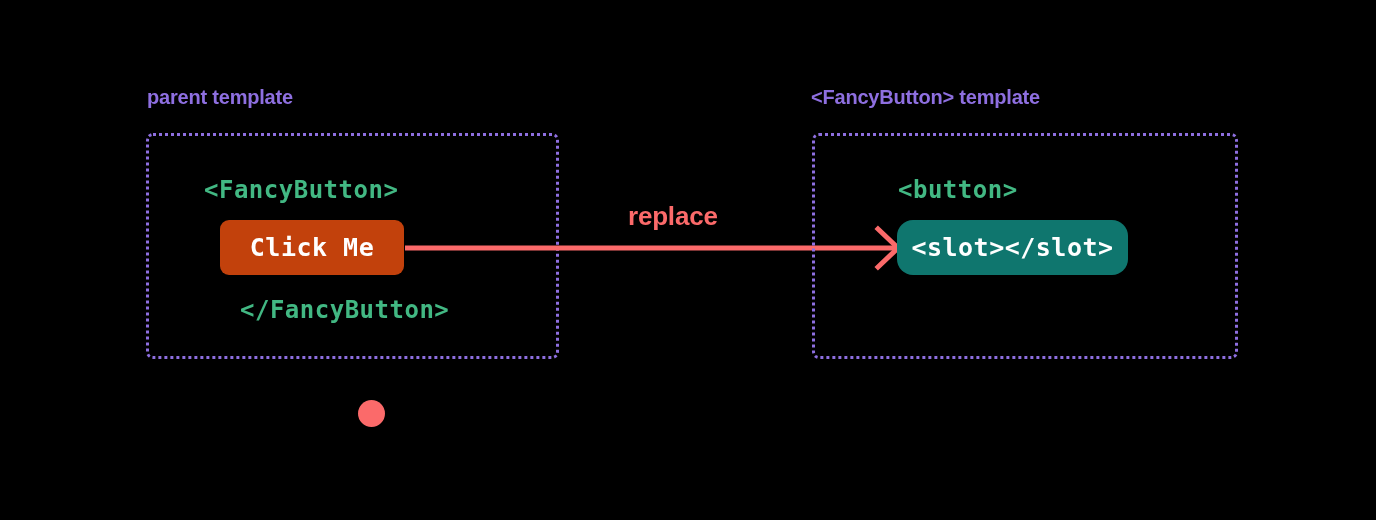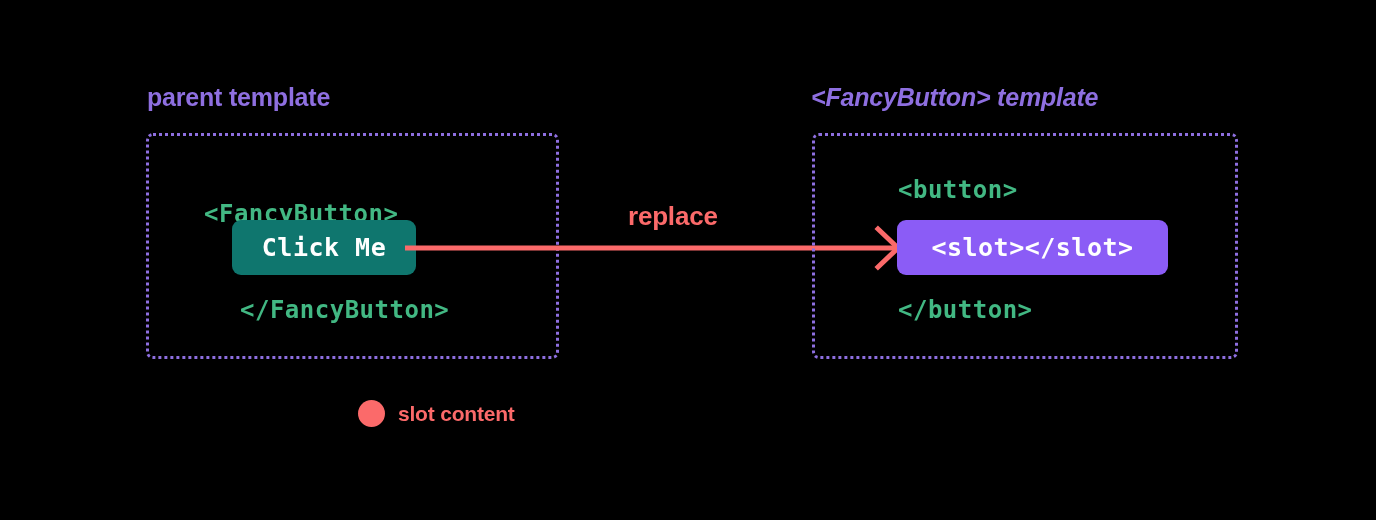--- a/index.html
+++ b/index.html
@@ -19,28 +19,28 @@
   #diagram {
     position: absolute;
     inset: 0;
   }
 
   
   .panel-heading {
     position: absolute;
     font-family: "Liberation Sans", sans-serif;
     font-weight: bold;
-    font-size: 25px;
+    font-size: 20px;
     line-height: 26px;
     letter-spacing: -0.2px;
     color: #8E6FE0;
     white-space: nowrap;
   }
   #heading-parent   { left: 147px; top: 84px; }
-  #heading-fancy    { left: 811px; top: 84px; font-style: italic; }
+  #heading-fancy    { left: 811px; top: 84px; }
 
   
   .panel-box {
     position: absolute;
     border: 3px dotted #8E6FE0;
     border-radius: 7px;
     box-sizing: border-box;
   }
   #panel-parent { left: 146px; top: 133px; width: 413px; height: 226px; }
   #panel-fancy  { left: 812px; top: 133px; width: 426px; height: 226px; }
@@ -49,21 +49,21 @@
   .code-tag {
     position: absolute;
     font-family: "DejaVu Sans Mono", "Liberation Mono", monospace;
     font-weight: bold;
     font-size: 24px;
     line-height: 28px;
     color: #42B883;
     white-space: nowrap;
     letter-spacing: 0.5px;
   }
-  #parent-open   { left: 204px; top: 176px; margin-top: 24px; }
+  #parent-open   { left: 204px; top: 176px; }
   #parent-close  { left: 204px; top: 296px; margin-left: 36px; }
   #fancy-open    { left: 898px; top: 176px; text-align: center; }
   #fancy-close   { left: 898px; top: 296px; }
 
   
   .chip {
     position: absolute;
     display: flex;
     align-items: center;
     justify-content: center;
@@ -71,26 +71,26 @@
     font-family: "DejaVu Sans Mono", "Liberation Mono", monospace;
     font-weight: bold;
     font-size: 25px;
     color: #FFFFFF;
     letter-spacing: 0.5px;
     white-space: nowrap;
     box-sizing: border-box;
   }
   #chip-click-me {
     left: 220px; top: 220px; width: 184px; height: 55px;
-    background: #0f766e;
-    margin-left: 12px;
+    background: #c2410c;
   }
   #chip-slot {
-    left: 897px; top: 220px; width: 271px; height: 55px;
-    background: #8b5cf6;
+    left: 897px; top: 220px; width: 231px; height: 55px;
+    background: #0f766e;
+    border-radius: 16px;
   }
 
   
   #arrow-svg {
     position: absolute;
     left: 405px; top: 225px;
     width: 500px; height: 46px;
     overflow: visible;
   }
   #replace-label {
@@ -156,21 +156,19 @@
   </svg>
 
   <div class="panel-heading" id="heading-fancy">&lt;FancyButton&gt; template</div>
 
   <div class="panel-box" id="panel-fancy"></div>
 
   <div class="code-tag" id="fancy-open">&lt;button&gt;</div>
 
   <div class="chip" id="chip-slot">&lt;slot&gt;&lt;/slot&gt;</div>
 
-  <div class="code-tag" id="fancy-close">&lt;/button&gt;</div>
 
   <div class="legend" id="legend-slot-content">
     <span class="legend-dot" id="legend-dot-content"></span>
-    <span class="legend-label" id="legend-label-content">slot content</span>
   </div>
 
 
 </div>
 
 </body></html>

